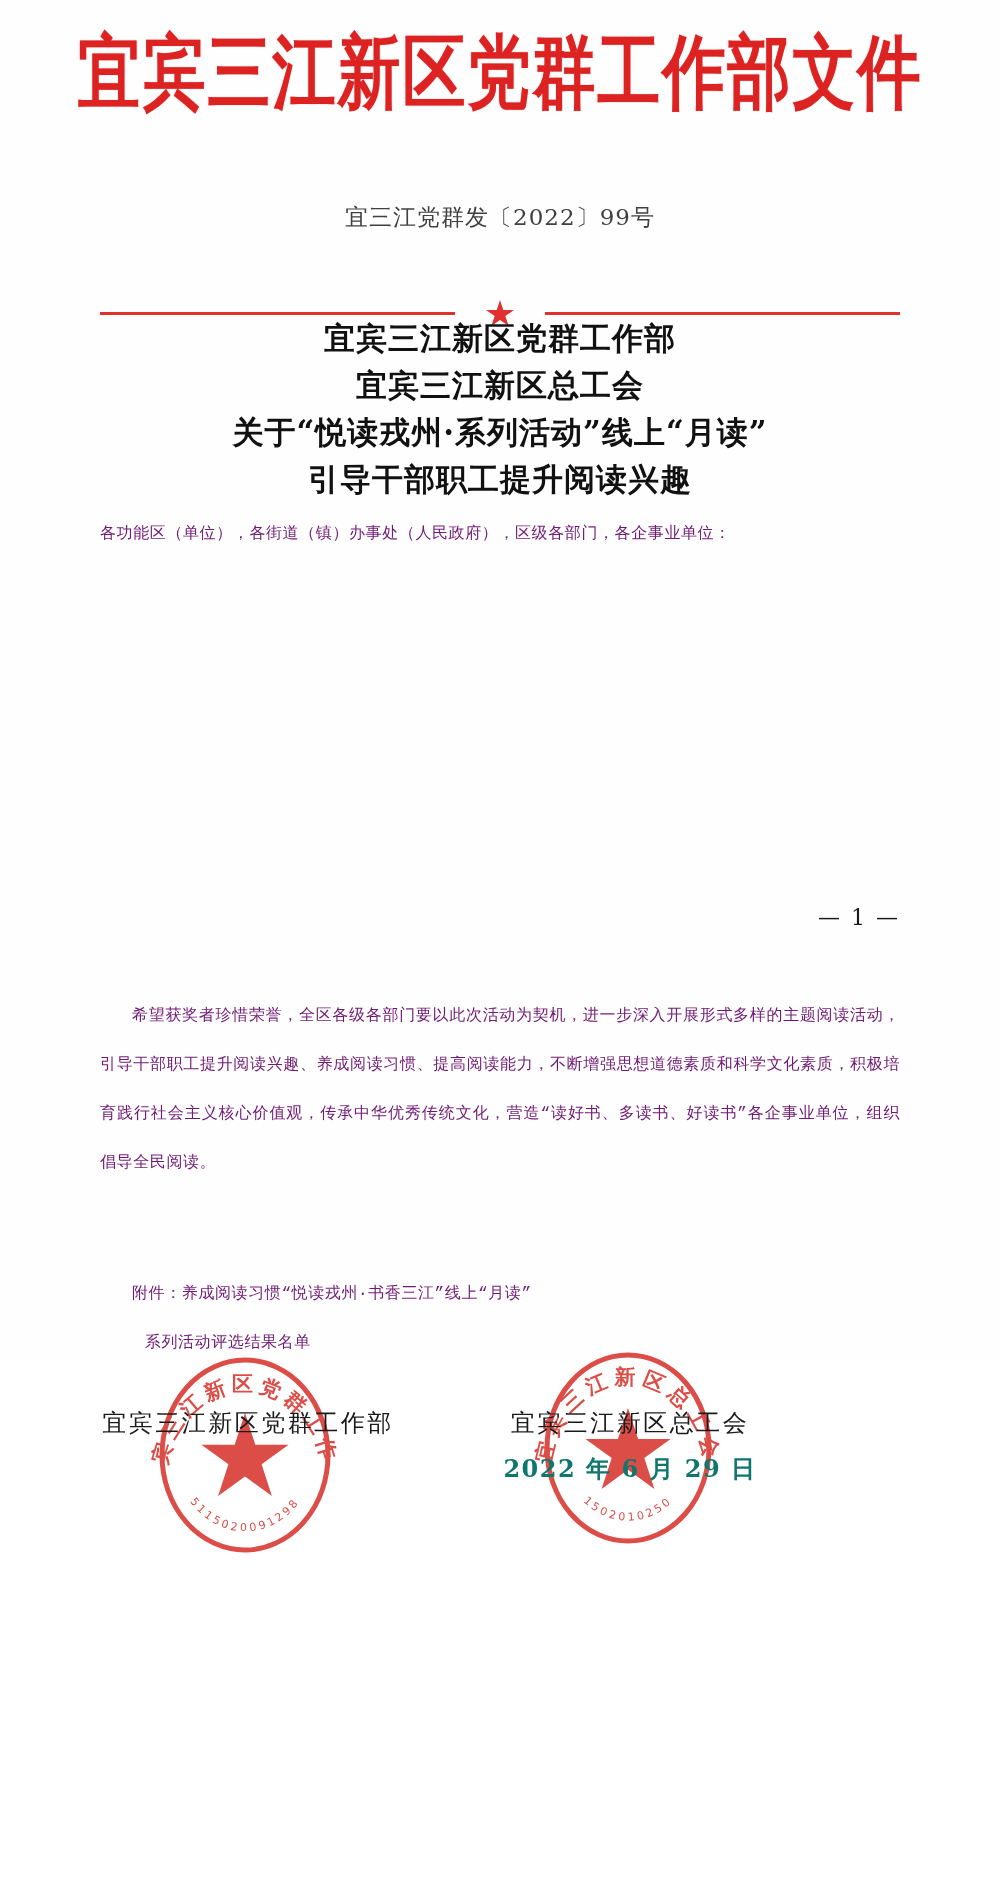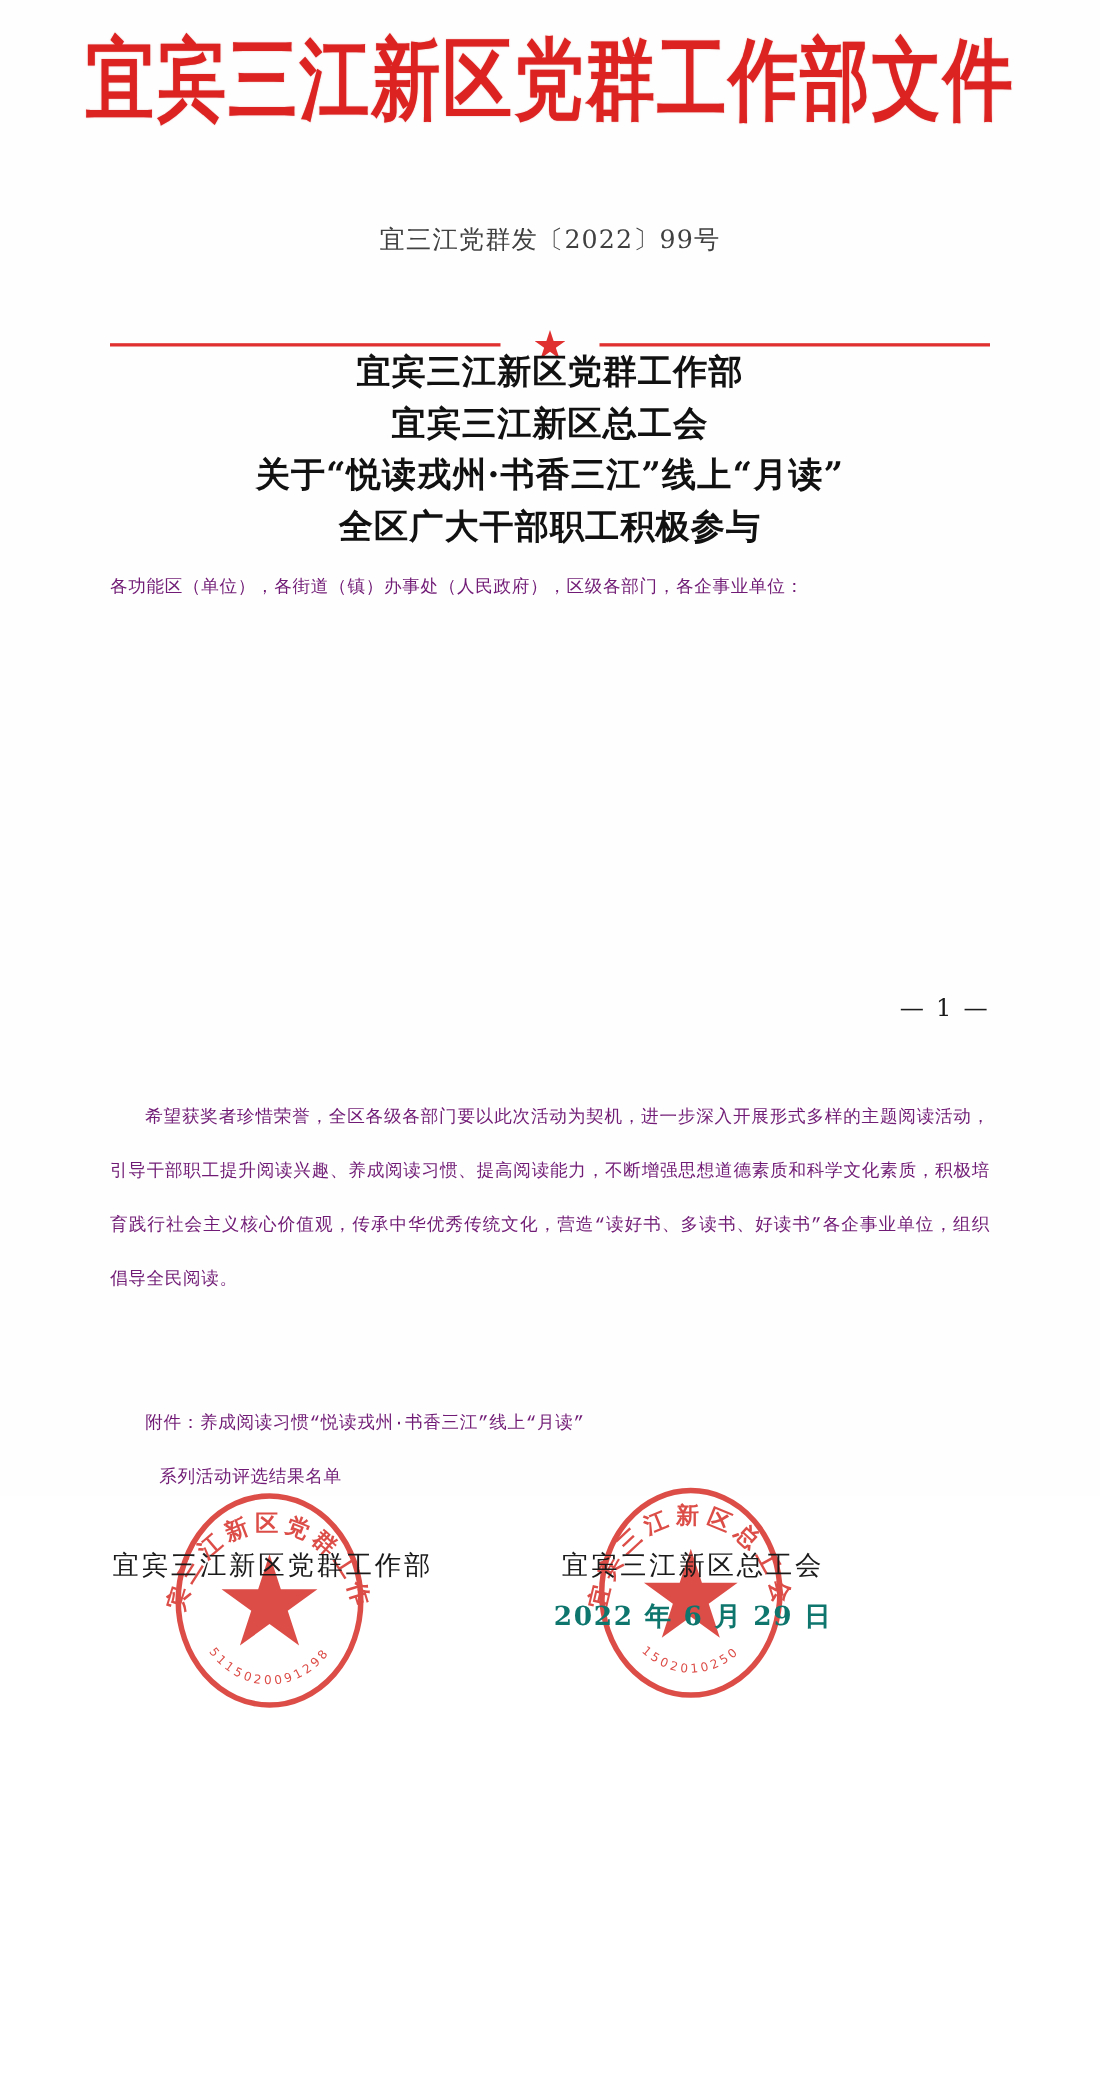--- a/index.html
+++ b/index.html
@@ -208,22 +208,22 @@
 
   <div class="red-rule">
     <div class="bar-left"></div>
     <div class="star"></div>
     <div class="bar-right"></div>
   </div>
 
   <div class="doc-title">
     <div class="tline t1">宜宾三江新区党群工作部</div>
     <div class="tline">宜宾三江新区总工会</div>
-    <div class="tline">关于“悦读戎州·书香三江”线上“月读”</div>
-    <div class="tline">全区广大干部职工积极参与</div>
+    <div class="tline">关于“悦读戎州·系列活动”线上“月读”</div>
+    <div class="tline">引导干部职工提升阅读兴趣</div>
   </div>
 
   <div class="body-text" id="addressee-block">
     <p>各功能区（单位），各街道（镇）办事处（人民政府），区级各部门，各企事业单位：</p>
   </div>
 
 
   <div class="page-marker">— 1 —</div>
 
   <div class="body-text" id="para-2">

